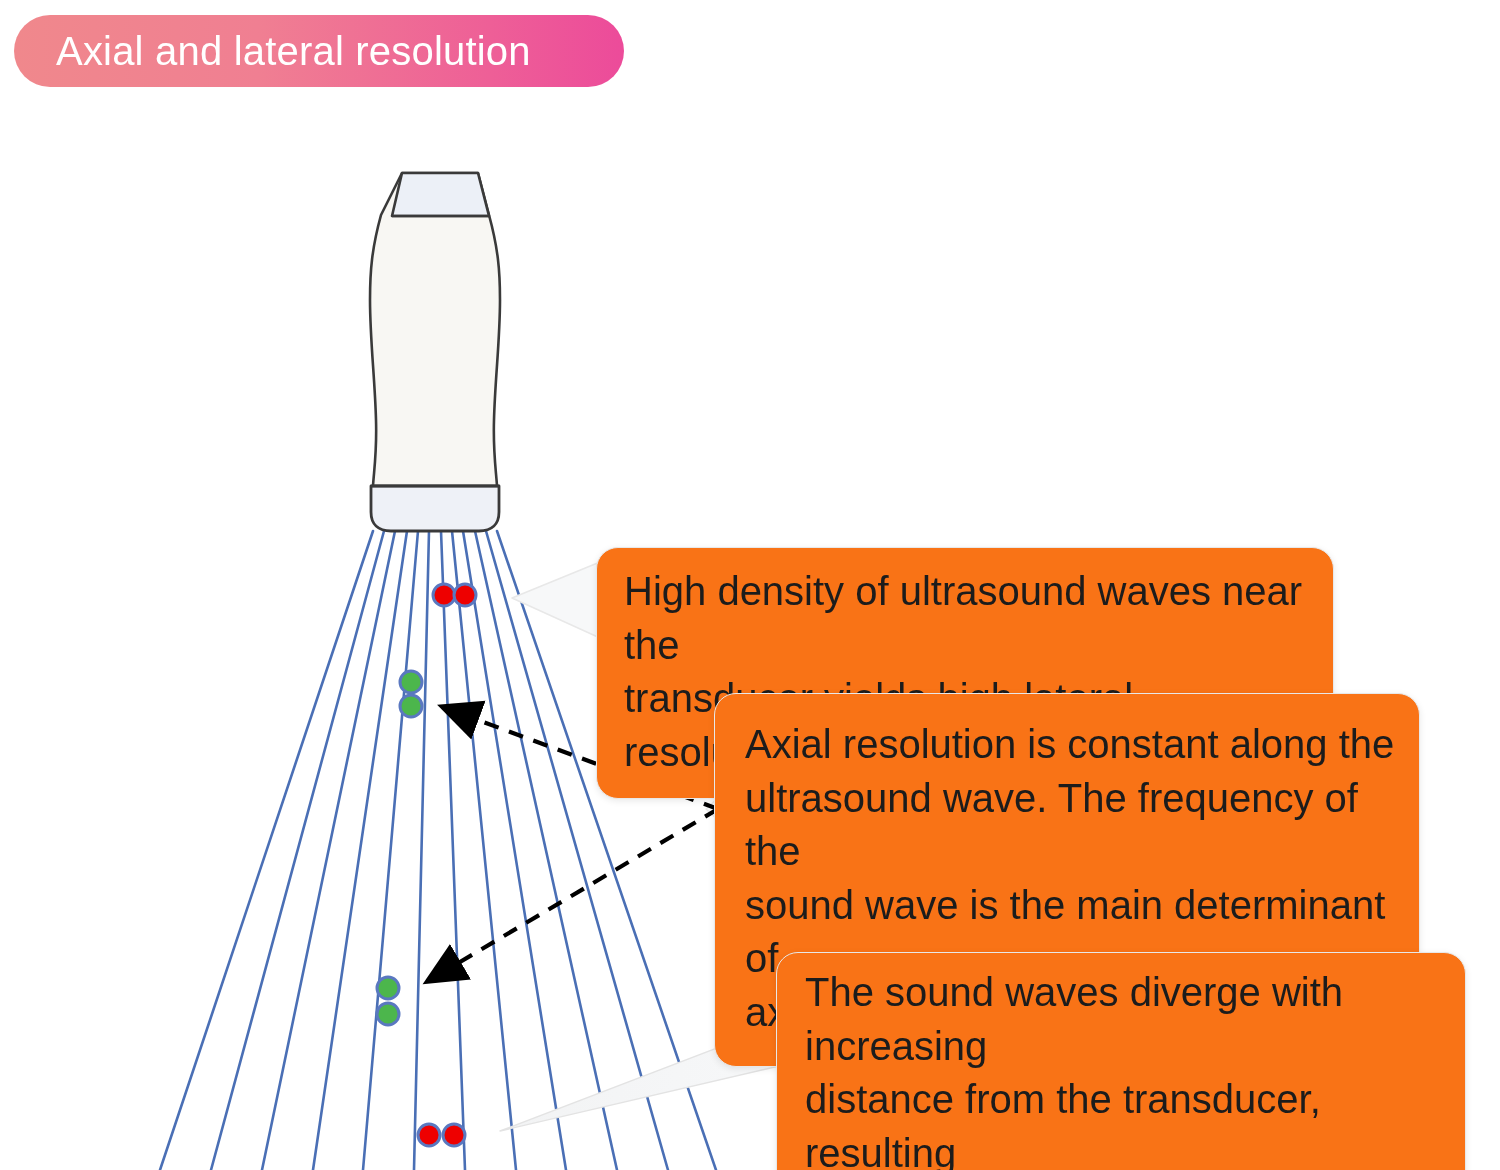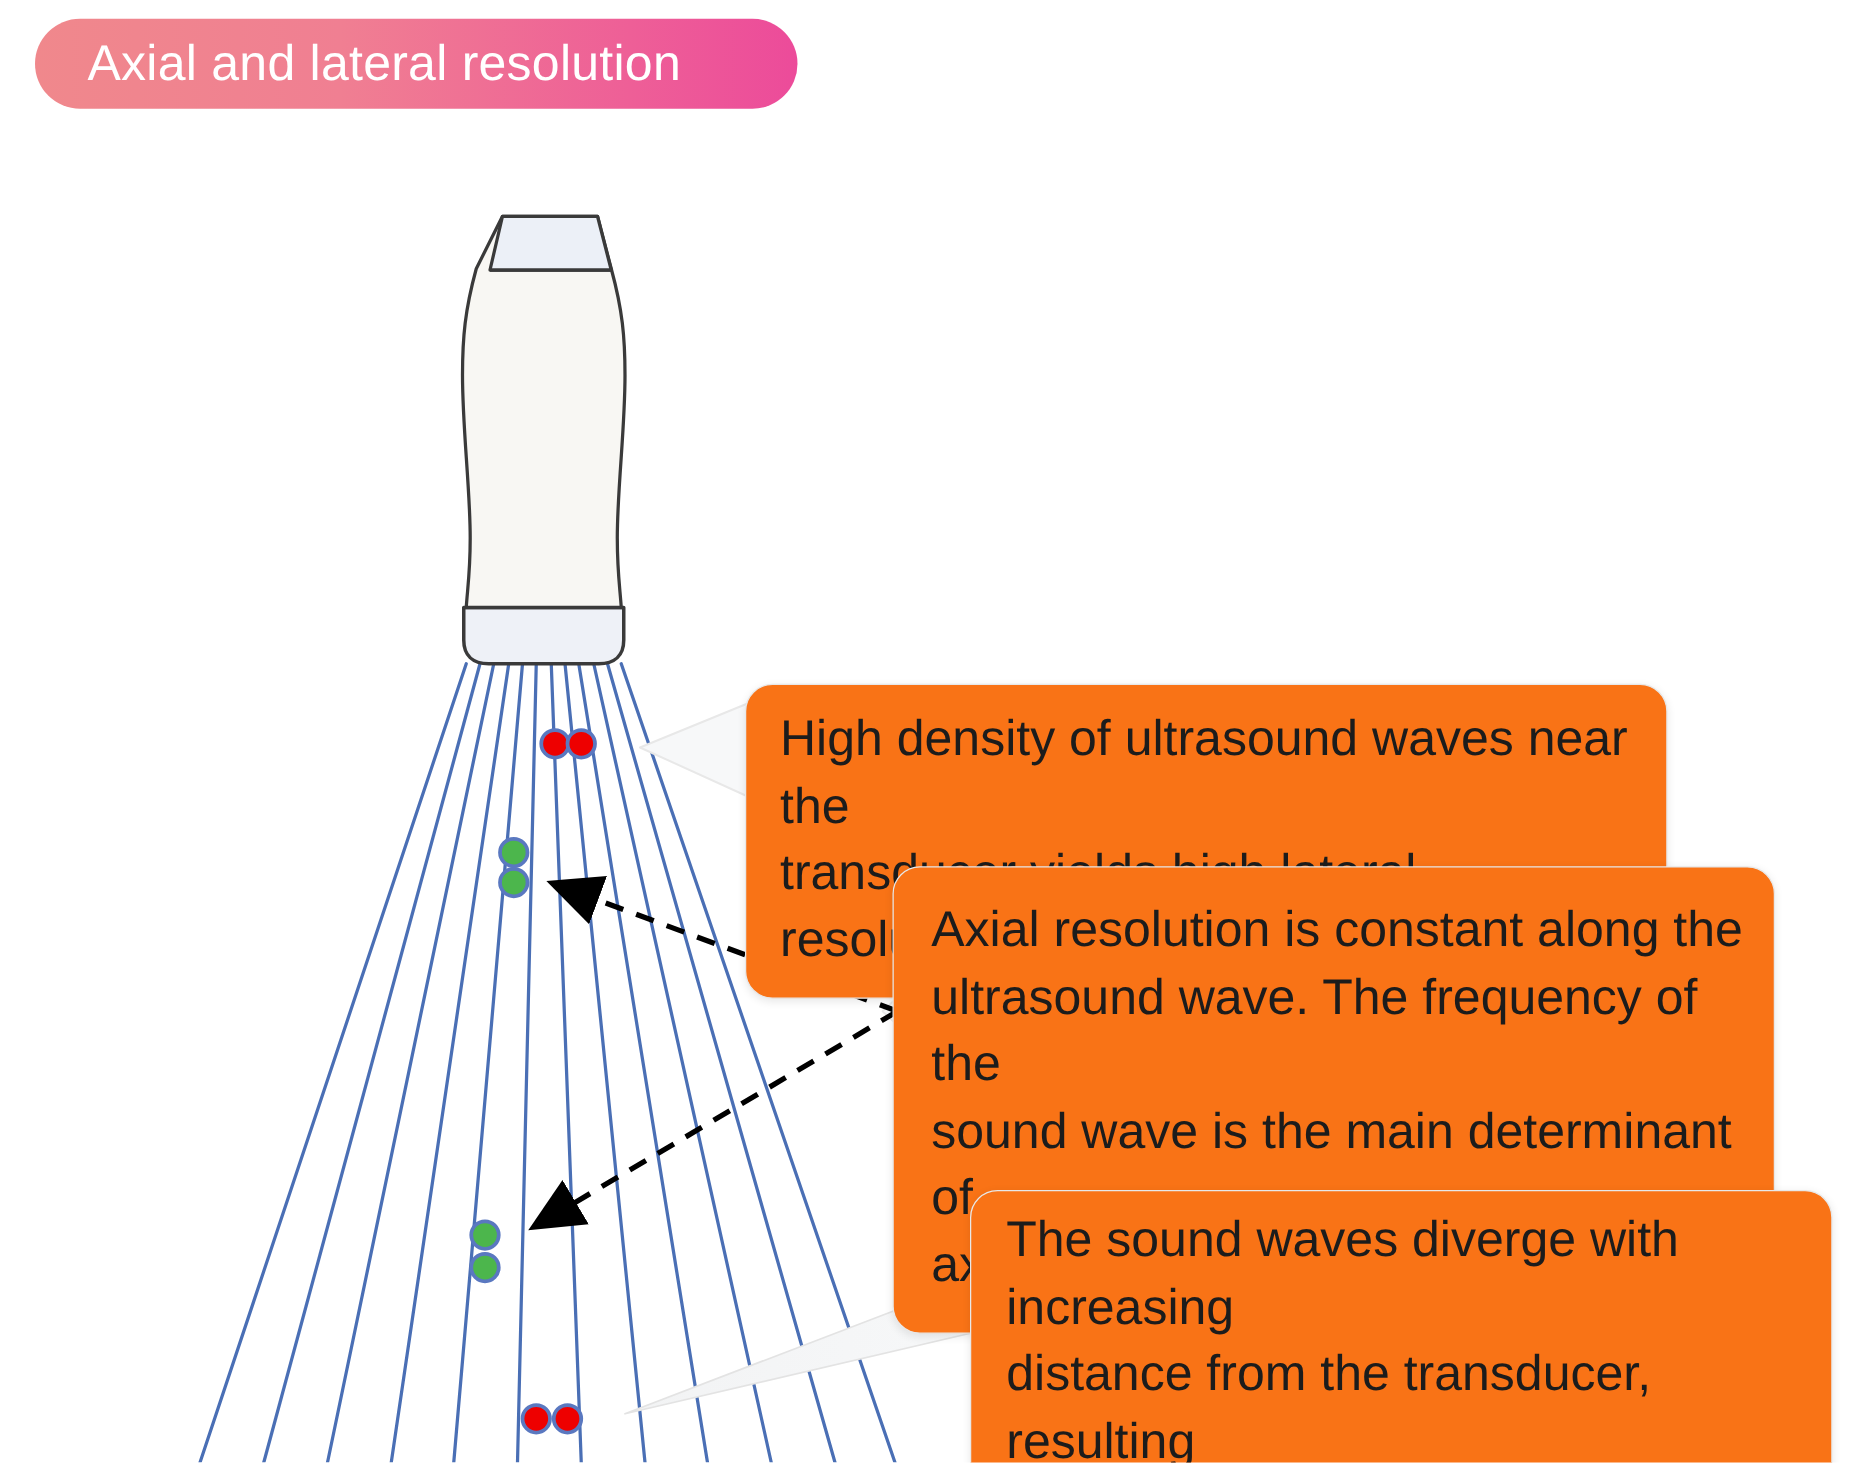--- a/index.html
+++ b/index.html
@@ -11,21 +11,21 @@
     width: 1500px;
     height: 1170px;
     position: relative;
     overflow: hidden;
     font-family: "Liberation Sans", sans-serif;
   }
 
   
   #title-badge {
     position: absolute;
-    left: 28px;
+    left: 14px;
     top: 15px;
     width: 610px;
     height: 72px;
     border-radius: 36px;
     background: linear-gradient(90deg, #f0888c 0%, #f07f92 40%, #ee5f97 78%, #ec4b9a 100%);
     display: flex;
     align-items: center;
     box-sizing: border-box;
     padding-left: 42px;
   }

